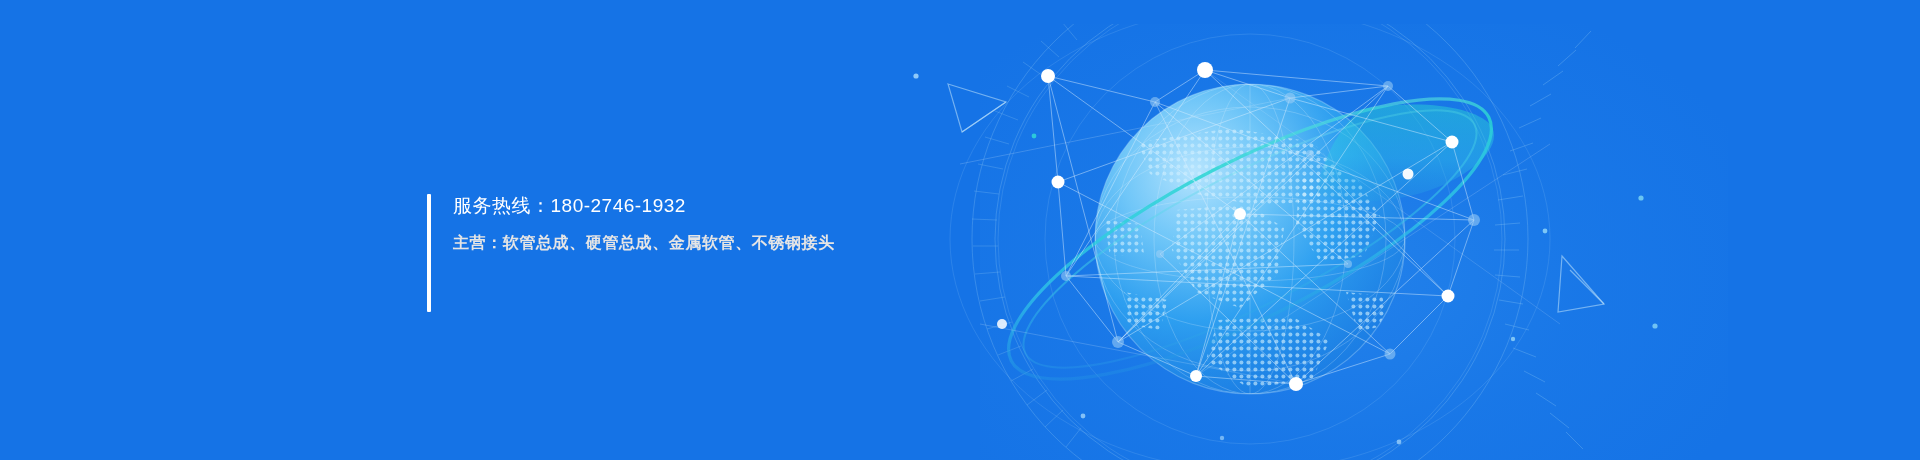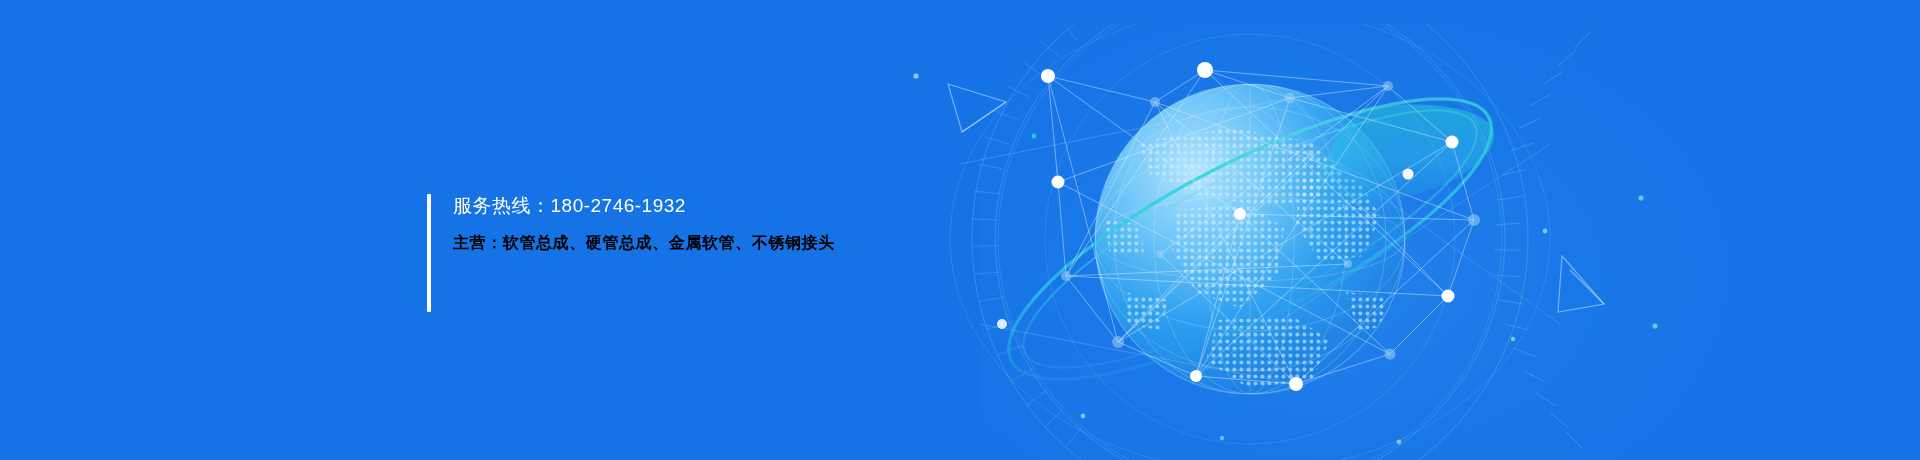--- a/index.html
+++ b/index.html
@@ -78,21 +78,21 @@
     margin-top: 17px;
     white-space: nowrap;
     letter-spacing: 2px;
     font-weight: 400;
   }
   .headline .dash {
     letter-spacing: 0;
     padding: 0 2px;
   }
   .subtitle {
-    color: #000000;
+    color: #e5e5e5;
     font-size: 16px;
     line-height: 1;
     margin-top: 20px;
     white-space: nowrap;
     letter-spacing: 0.6px;
     font-weight: 700;
   }
 </style>
 </head>
 <body>

